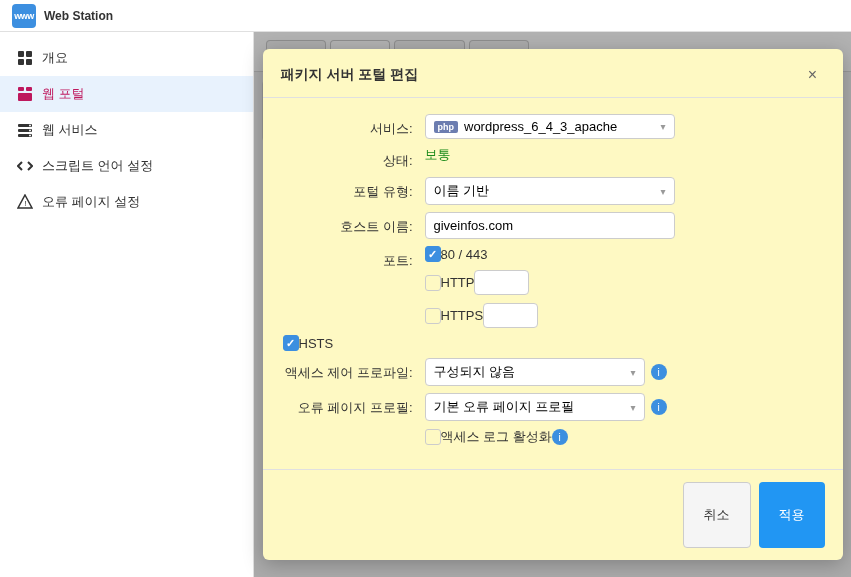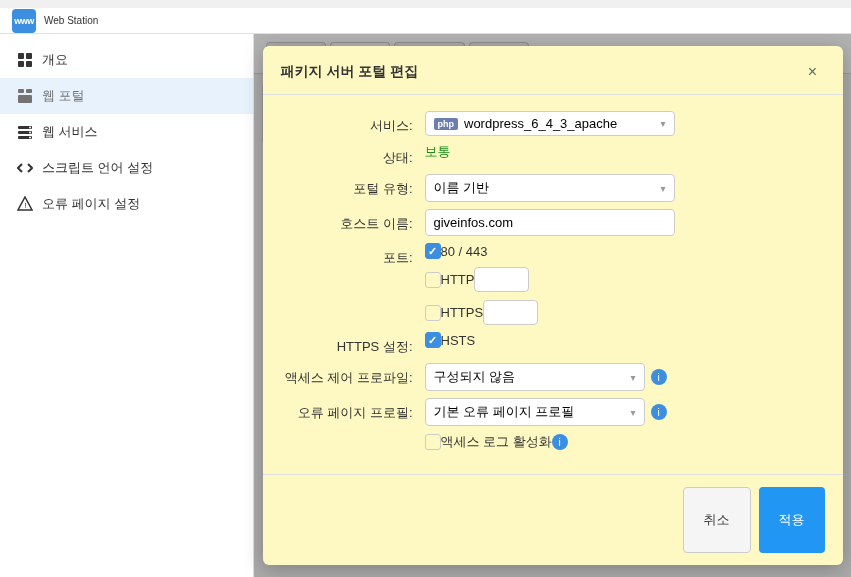--- a/index.html
+++ b/index.html
@@ -10,48 +10,47 @@
       width: 851px;
       height: 577px;
       overflow: hidden;
       display: flex;
       flex-direction: column;
     }
 
     
     .title-bar {
       background: #fff;
-      height: 26px;
+      height: 32px;
       display: flex;
       align-items: center;
       padding: 0 12px;
       border-bottom: 1px solid #e0e0e0;
       flex-shrink: 0;
-      margin-top: 8px;
     }
     .title-bar-icon {
       width: 24px;
       height: 24px;
       background: #3c8fe0;
       border-radius: 4px;
       display: flex;
       align-items: center;
       justify-content: center;
       margin-right: 8px;
       flex-shrink: 0;
     }
     .title-bar-icon span {
       color: white;
       font-size: 9px;
       font-weight: bold;
       letter-spacing: -0.5px;
     }
     .title-bar-text {
-      font-size: 10px;
-      font-weight: 400;
+      font-size: 12px;
+      font-weight: 700;
       color: #333;
     }
 
     
     .main-layout {
       display: flex;
       flex: 1;
       overflow: hidden;
     }
 
@@ -67,21 +66,21 @@
       display: flex;
       align-items: center;
       padding: 9px 16px;
       cursor: pointer;
       color: #333;
       font-size: 13px;
       gap: 8px;
     }
     .sidebar-item.active {
       background: #e8f2fd;
-      color: #737373;
+      color: #be185d;
     }
     .sidebar-icon {
       width: 18px;
       height: 18px;
       display: flex;
       align-items: center;
       justify-content: center;
       flex-shrink: 0;
     }
 
@@ -521,21 +520,20 @@
               </div>
               <div class="checkbox-row">
                 <div class="checkbox-icon"></div>
                 <span>HTTPS</span>
                 <input type="text" class="port-input" style="">
               </div>
             </div>
           </div>
 
           <div class="form-row">
-            <div class="form-label">HTTPS 설정:</div>
             <div class="form-control">
               <div class="checkbox-row">
                 <div class="checkbox-icon checked"></div>
                 <span>HSTS</span>
               </div>
             </div>
           </div>
 
           <div class="form-row">
             <div class="form-label">액세스 제어 프로파일:</div>

